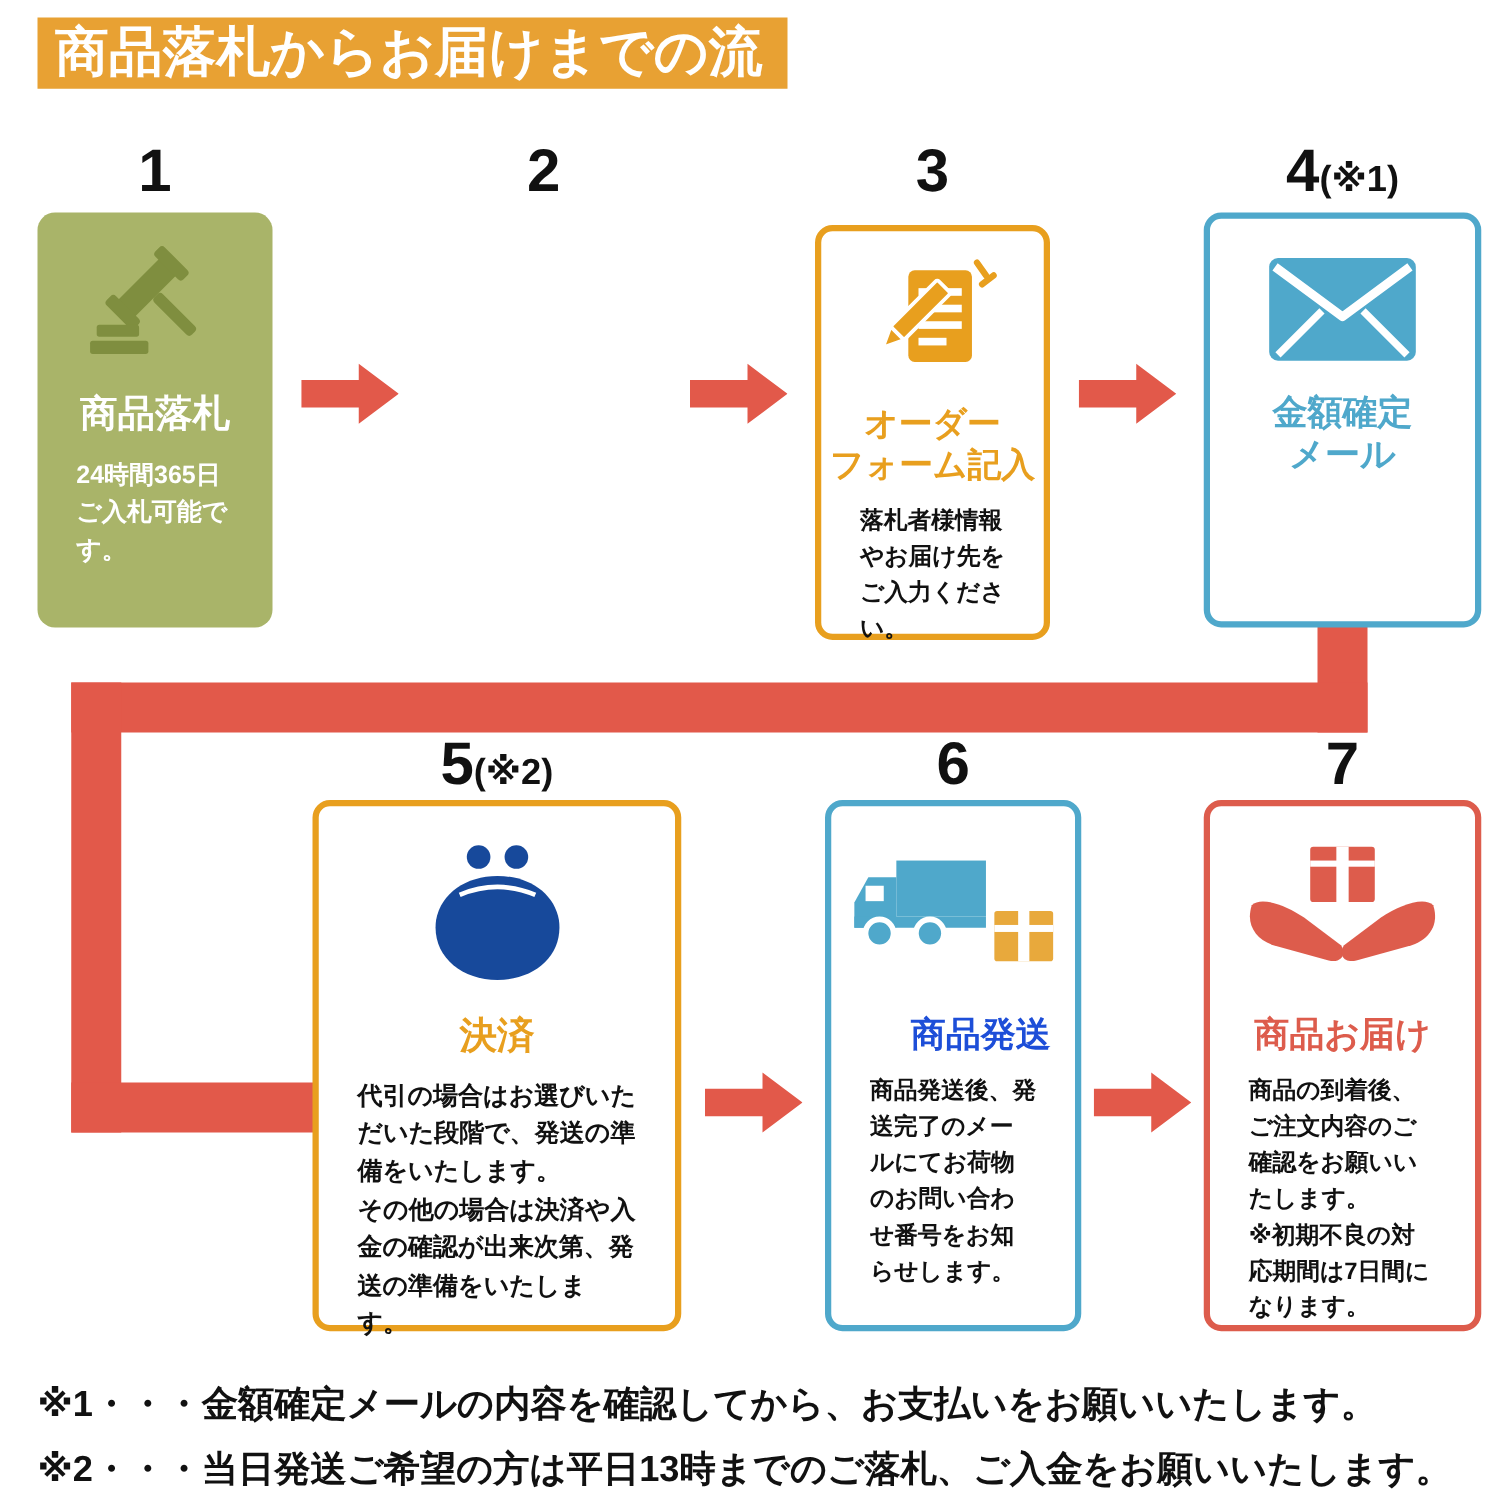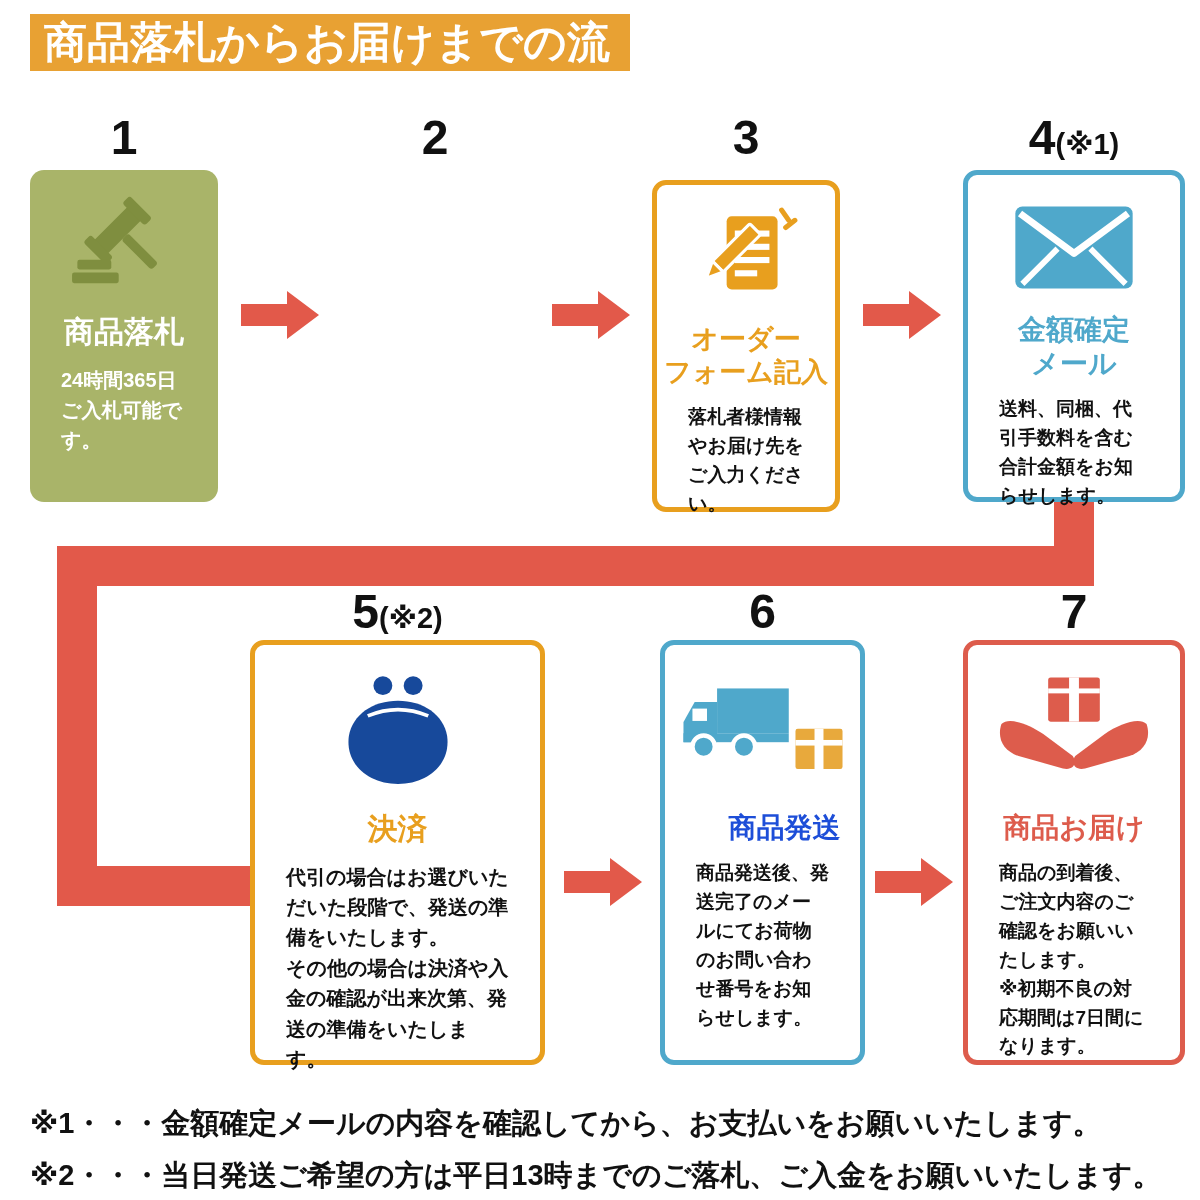--- a/index.html
+++ b/index.html
@@ -123,21 +123,20 @@
   <div class="card outline c4" style="left:963px; top:170px; width:222px; height:332px;">
     <div class="icon" style="height:112px;">
       <svg width="122" height="87" viewBox="0 0 104 74" aria-hidden="true">
         <rect x="2" y="2" width="100" height="70" rx="6" fill="#4FA8CB"></rect>
         <path d="M6 8 L52 42 L98 8" fill="none" stroke="#fff" stroke-width="6" stroke-linejoin="round"></path>
         <path d="M8 68 L38 38 M96 68 L66 38" stroke="#fff" stroke-width="5"></path>
       </svg>
     </div>
     <div class="title t28">金額確定
 メール</div>
-    <div class="body b19">送料、同梱、代引手数料を含む合計金額をお知らせします。</div>
   </div>
 
   <div class="num" style="left:250px; top:578px; width:295px;">
     <span class="nmain">5</span>
       <span class="nsuf">(※2)</span>
   </div>
   <div class="num" style="left:660px; top:578px; width:205px;">
     <span class="nmain">6</span>
       <span class="nsuf"></span>
   </div>

